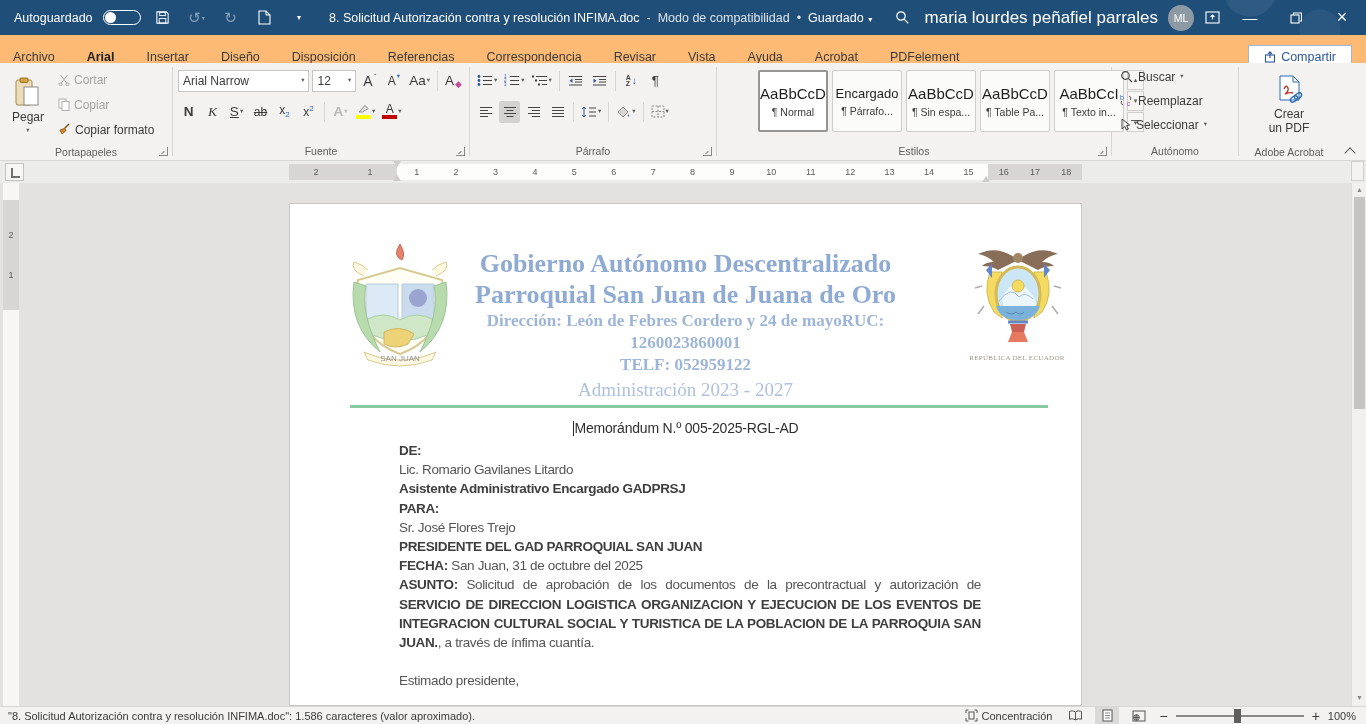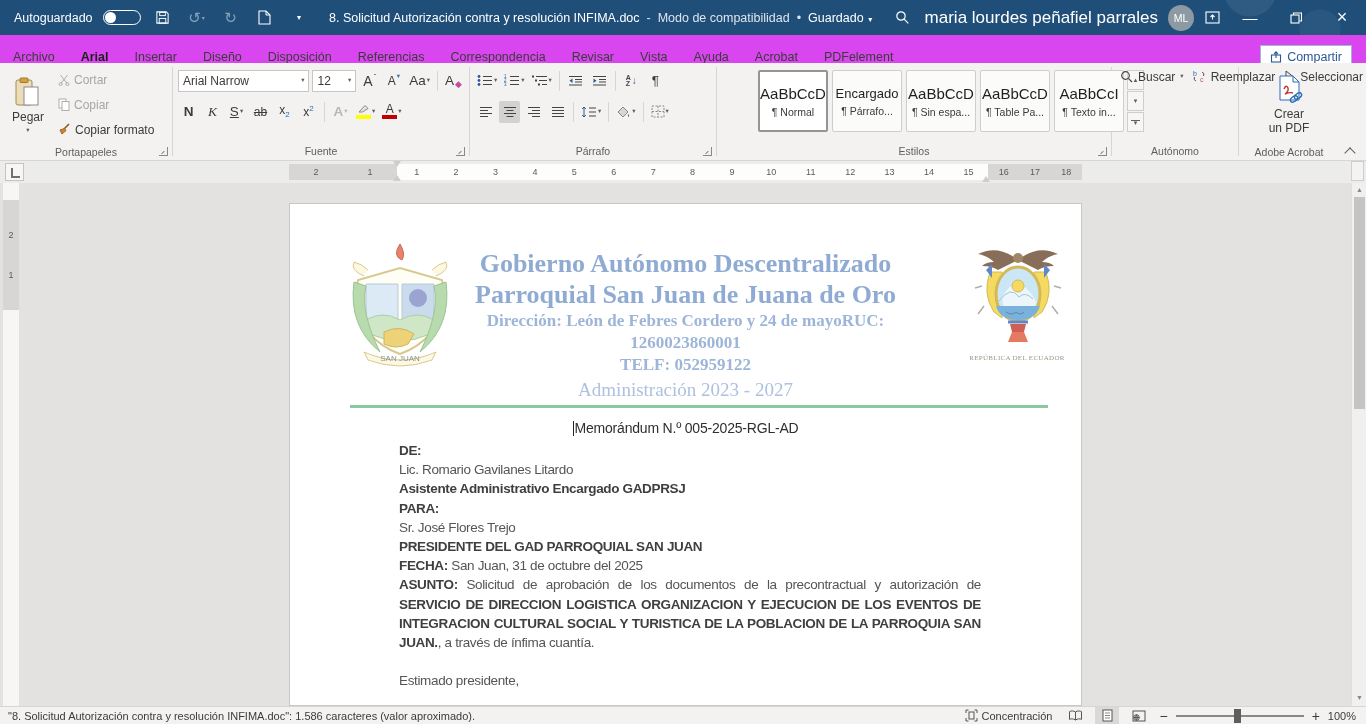--- a/index.html
+++ b/index.html
@@ -20,25 +20,25 @@
   .tb-glyph { font-size:15px; line-height:1; }
   .mini-caret { font-size:6px; line-height:1; margin-left:1px; }
   .tb-title { flex:1; text-align:center; font-size:12.5px; white-space:nowrap; overflow:hidden; }
   .tb-title .dim { opacity:.85; }
   .tb-right { display:flex; align-items:center; gap:6px; padding-right:4px; }
   .tb-user { font-size:17px; margin:0 4px; white-space:nowrap; }
   .avatar { width:26px; height:26px; border-radius:50%; background:#8e9aa3; color:#fff; font-size:10.5px; display:flex; align-items:center; justify-content:center; }
   .winbtn { width:40px; height:35px; display:flex; align-items:center; justify-content:center; cursor:pointer; font-size:15px; }
 
   
-  #tabsrow { position:absolute; left:0; top:35px; width:1366px; height:44px; background:#d946ef; display:flex; align-items:stretch; border-bottom:1px solid #e3e1df; }
+  #tabsrow { position:absolute; left:0; top:35px; width:1366px; height:44px; background:#fdba74; display:flex; align-items:stretch; border-bottom:1px solid #e3e1df;gap:6px; }
   .rtab { padding:0 13px; display:flex; align-items:center; font-size:12.5px; color:#3b3b3b; cursor:pointer; position:relative; white-space:nowrap; }
   .rtab.active { color:#1f1f1f; font-weight:700; }
   .rtab.active::after { content:""; position:absolute; left:10px; right:10px; bottom:0; height:3px; background:#2b579a; }
-  #share-btn { margin-left:auto; margin-right:14px; align-self:center; height:23px; display:flex; align-items:center; gap:5px; border:1px solid #9cb8d8; border-radius:0; padding:0 9px; color:#2b579a; font-size:12.5px; cursor:pointer; background:#fff; }
+  #share-btn { margin-left:auto; margin-right:14px; align-self:center; height:23px; display:flex; align-items:center; gap:5px; border:1px solid #9cb8d8; border-radius:0; padding:0 15px; color:#2b579a; font-size:12.5px; cursor:pointer; background:#fff; }
 
   
   #ribbon { position:absolute; left:0; top:63px; width:1366px; height:98px; background:#f3f2f1; border-bottom:1px solid #d8d6d4; display:flex; }
   .rgroup { display:flex; flex-direction:column; position:relative; }
   .rsep { width:1px; background:#d8d6d4; margin:4px 0; }
   .rcontent { flex:1; padding:4px 5px 0; }
   .rlabel { height:18px; display:flex; align-items:center; justify-content:center; font-size:10.5px; color:#605e5c; position:relative; }
   .launcher { position:absolute; right:4px; bottom:4px; width:9px; height:9px; border-right:1px solid #8a8886; border-bottom:1px solid #8a8886; cursor:pointer; }
   .launcher::before { content:""; position:absolute; right:2px; bottom:2px; width:4px; height:1px; background:#8a8886; transform:rotate(-45deg); }
   .disabled-txt { color:#a8a6a4 !important; }
@@ -65,21 +65,21 @@
   
   .stylerow { display:flex; gap:4px;padding-left:36px; }
   .style-card { width:70px; height:62px; background:#fbfbfa; border:1px solid #d0cecd; border-radius:2px; display:flex; flex-direction:column; align-items:center; justify-content:center; gap:4px; cursor:pointer; }
   .style-card.sel { border:2px solid #979593; background:#fff; }
   .style-prev { font-size:15px; color:#1f1f1f; white-space:nowrap; }
   .style-name { font-size:10.5px; color:#3b3b3b; white-space:nowrap; }
   .gal-col { display:flex; flex-direction:column; gap:1px; margin-left:3px; }
   .gal-btn { width:17px; height:20px; border:1px solid #d0cecd; background:#f7f6f5; display:flex; align-items:center; justify-content:center; font-size:7px; color:#605e5c; cursor:pointer; }
 
   
-  .edit-col { display:flex; flex-direction:row; gap:3px; padding-top:3px; }
+  .edit-col { display:flex; flex-direction:column; gap:3px; padding-top:3px; }
   .edit-item { display:flex; align-items:center; gap:5px; font-size:12px; color:#3b3b3b; height:21px; cursor:pointer; padding:0 3px; }
 
   
   .pdf-btn { width:62px; height:76px; display:flex; flex-direction:column; align-items:center; justify-content:center; font-size:12px; color:#3b3b3b; cursor:pointer; border-radius:2px; }
   .chev-up { position:absolute; right:12px; bottom:6px; width:8px; height:8px; cursor:pointer; }
   .chev-up::before { content:""; position:absolute; left:0; top:3px; width:7px; height:7px; border-left:1.5px solid #605e5c; border-top:1.5px solid #605e5c; transform:rotate(45deg); }
 
   
   #rulerband { position:absolute; left:0; top:161px; width:1366px; height:22px; background:#ececea; }
   #tabsel { position:absolute; left:5px; top:2px; width:19px; height:18px; background:#f7f6f5; border:1px solid #c6c4c2; }

